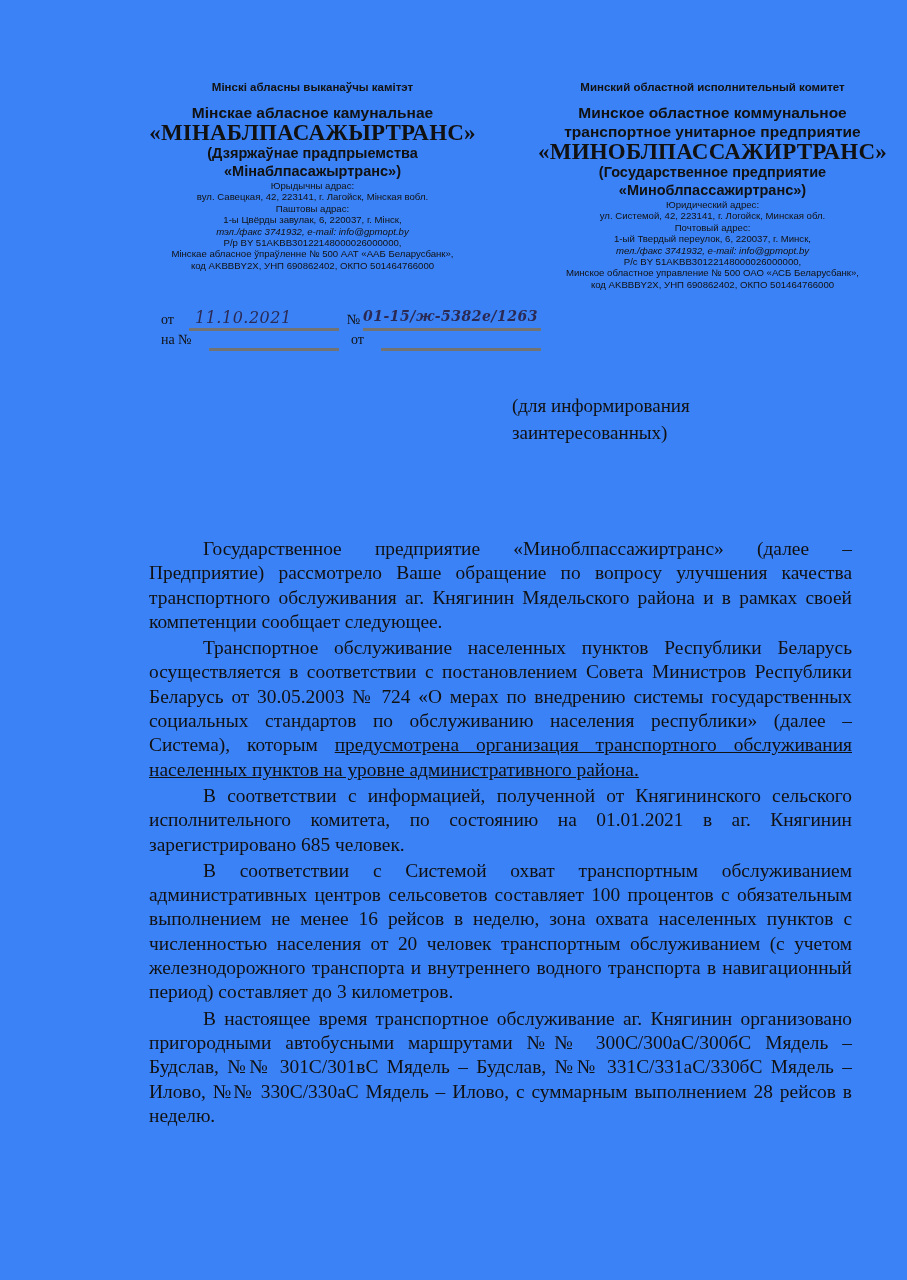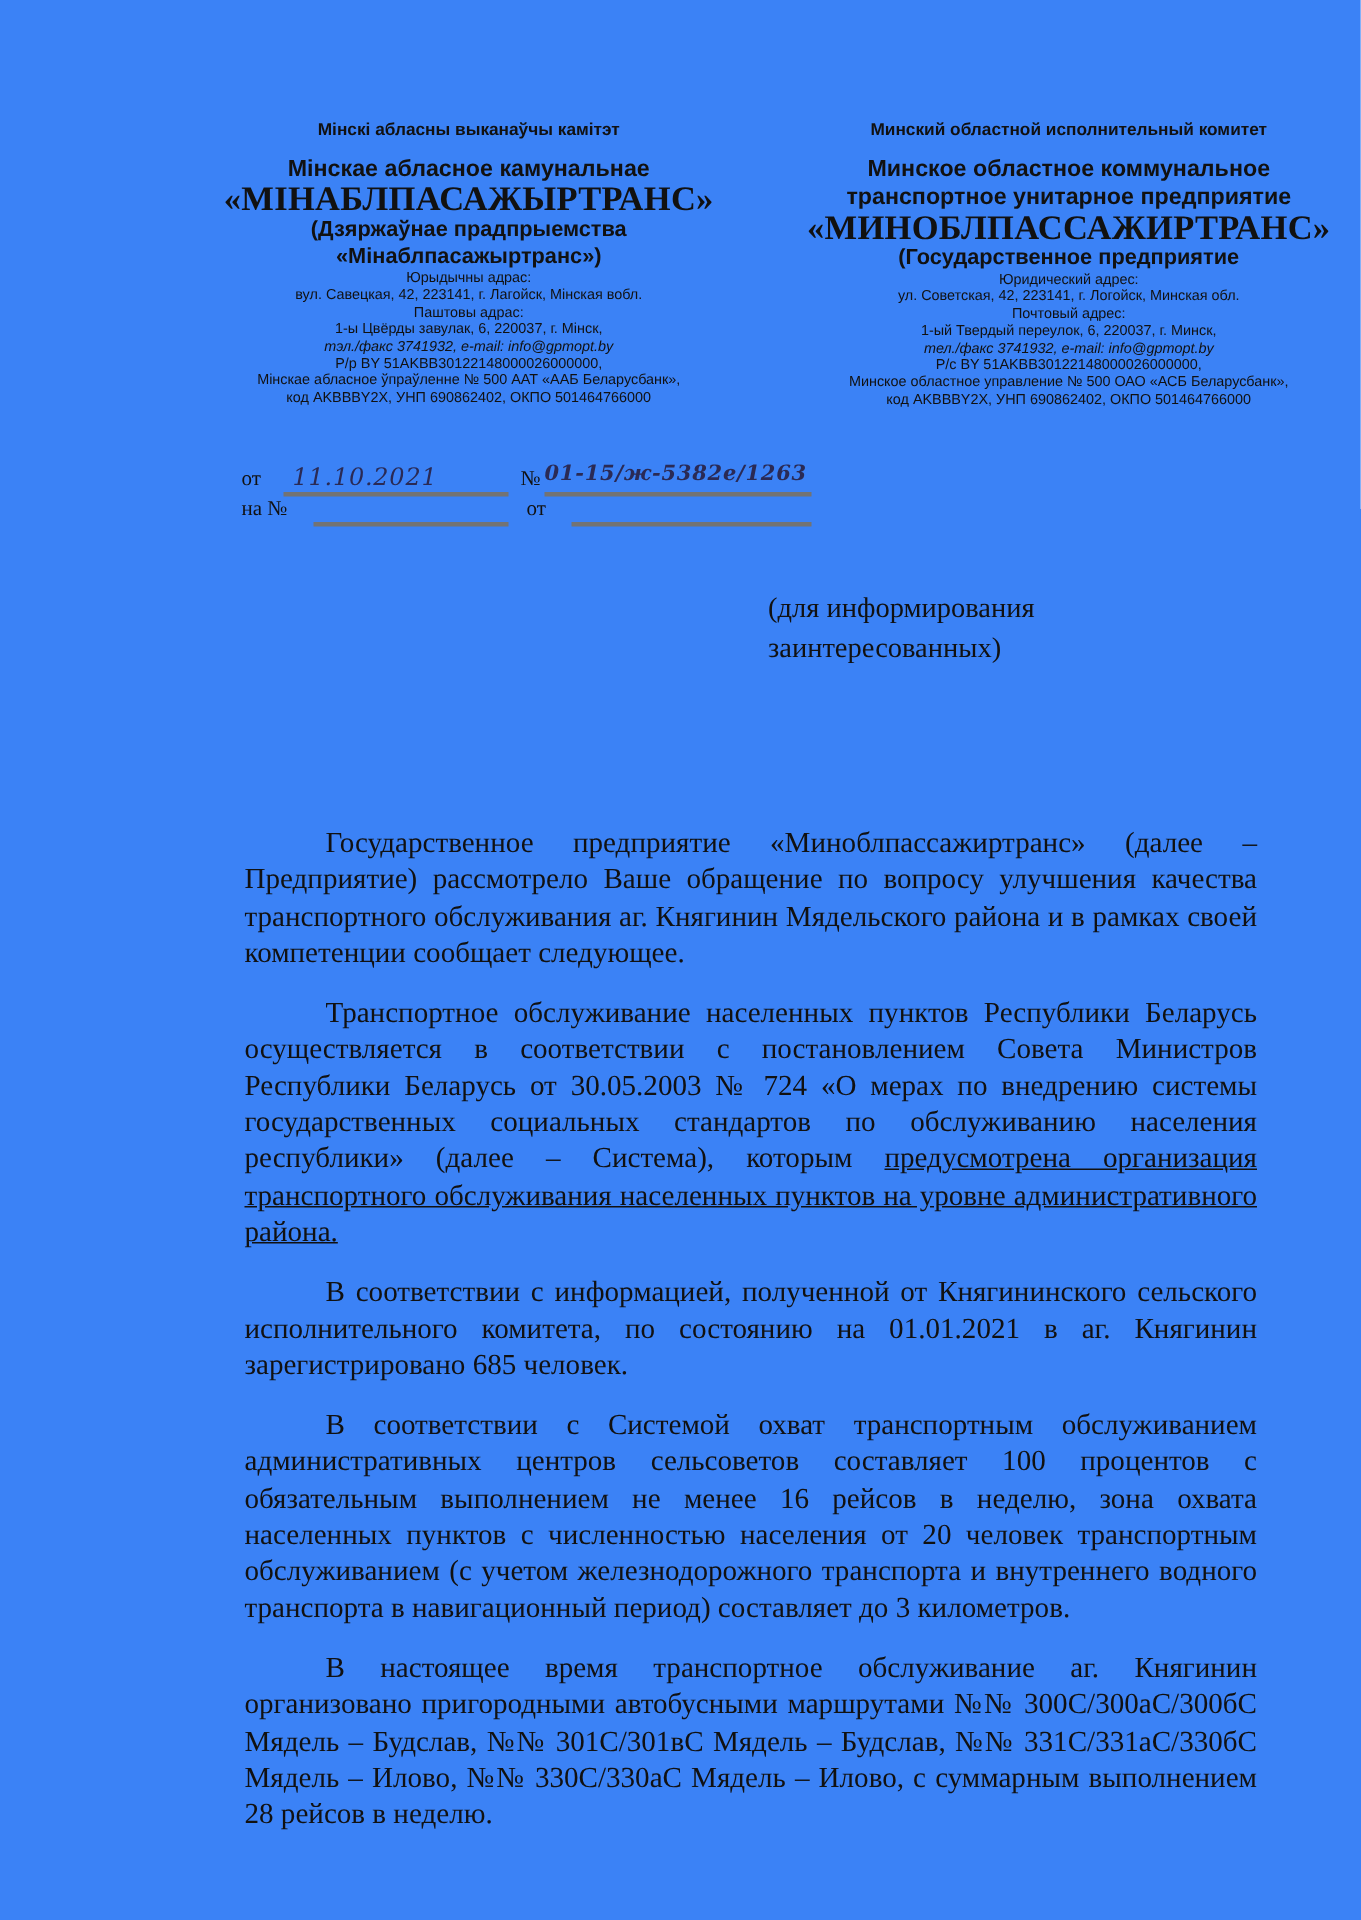--- a/index.html
+++ b/index.html
@@ -20,21 +20,21 @@
   .reg-row { position: relative; height: 20px; }
   .reg-label { position: absolute; left: 0; top: 2px; }
   .reg-line { position: absolute; border-bottom: 3px solid #737373; height: 18px; }
   .reg-hand { position: absolute; font-family: "DejaVu Serif", serif; font-style: italic; font-size: 16px; color: #2a2a55; top: -2px; letter-spacing: 0.5px; }
 
   .addressee { position: absolute; left: 512px; top: 392px; width: 300px; font-family: "Liberation Serif", serif; font-size: 19px; line-height: 27px; color: #111; }
 
   .subject { position: absolute; left: 147px; top: 496px; font-family: "Liberation Serif", serif; font-size: 19px; color: #111; }
 
   .body { position: absolute; left: 147px; top: 535px; width: 707px; font-family: "Liberation Serif", serif; font-size: 19.4px; line-height: 24.3px; color: #111; }
-  .para { text-align: justify; text-indent: 54px; margin: 16px; }
+  .para { text-align: justify; text-indent: 54px; margin: 2px; }
   .ul { text-decoration: underline; }
 </style>
 </head>
 <body>
 
 <div class="page">
 
   <div class="lh-col lh-left">
     <div class="lh-committee">Мінскі абласны выканаўчы камітэт</div>
     <div class="lh-org">Мінскае абласное камунальнае</div>
@@ -50,22 +50,23 @@
     <div class="lh-small">Мінскае абласное ўпраўленне № 500 ААТ «ААБ Беларусбанк»,</div>
     <div class="lh-small">код AKBBBY2X, УНП 690862402, ОКПО 501464766000</div>
   </div>
 
   <div class="lh-col lh-right">
     <div class="lh-committee">Минский областной исполнительный комитет</div>
     <div class="lh-org">Минское областное коммунальное</div>
     <div class="lh-org">транспортное унитарное предприятие</div>
     <div class="lh-brand">«МИНОБЛПАССАЖИРТРАНС»</div>
     <div class="lh-state">(Государственное предприятие</div>
+    <div class="lh-state">«Миноблпассажиртранс»)</div>
     <div class="lh-small">Юридический адрес:</div>
-    <div class="lh-small">ул. Советская, 42, 223141, г. Логойск, Минская обл.</div>
+    <div class="lh-small">ул. Системой, 42, 223141, г. Логойск, Минская обл.</div>
     <div class="lh-small">Почтовый адрес:</div>
     <div class="lh-small">1-ый Твердый переулок, 6, 220037, г. Минск,</div>
     <div class="lh-small italic-part">тел./факс 3741932, e-mail: info@gpmopt.by</div>
     <div class="lh-small">Р/с BY 51AKBB30122148000026000000,</div>
     <div class="lh-small">Минское областное управление № 500 ОАО «АСБ Беларусбанк»,</div>
     <div class="lh-small">код AKBBBY2X, УНП 690862402, ОКПО 501464766000</div>
   </div>
 
   <div class="reg">
     <div class="reg-row">

